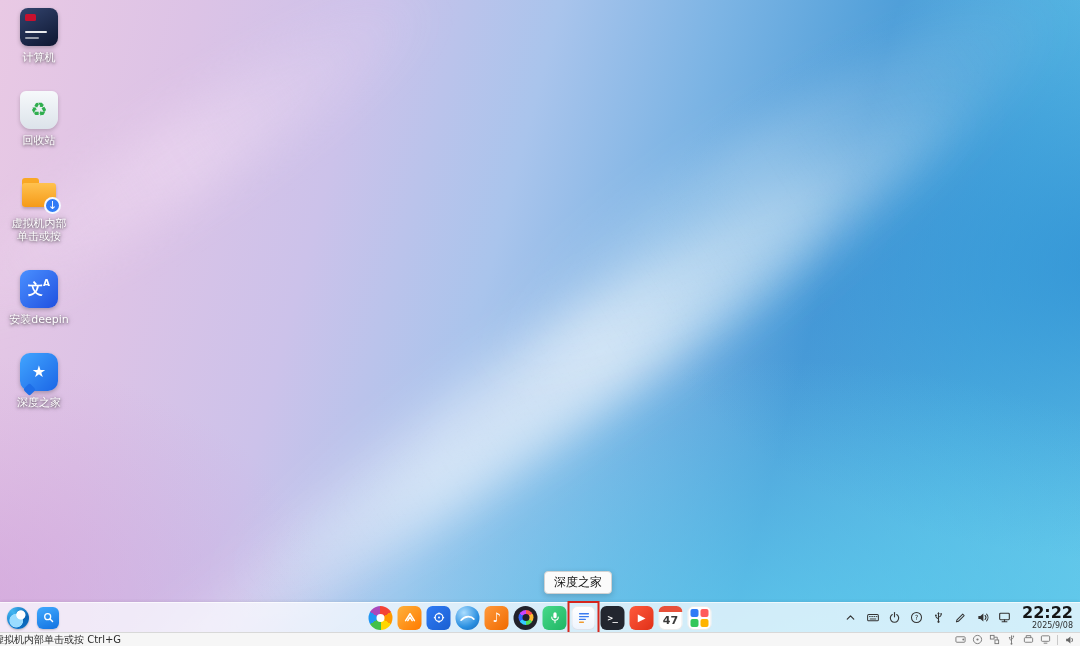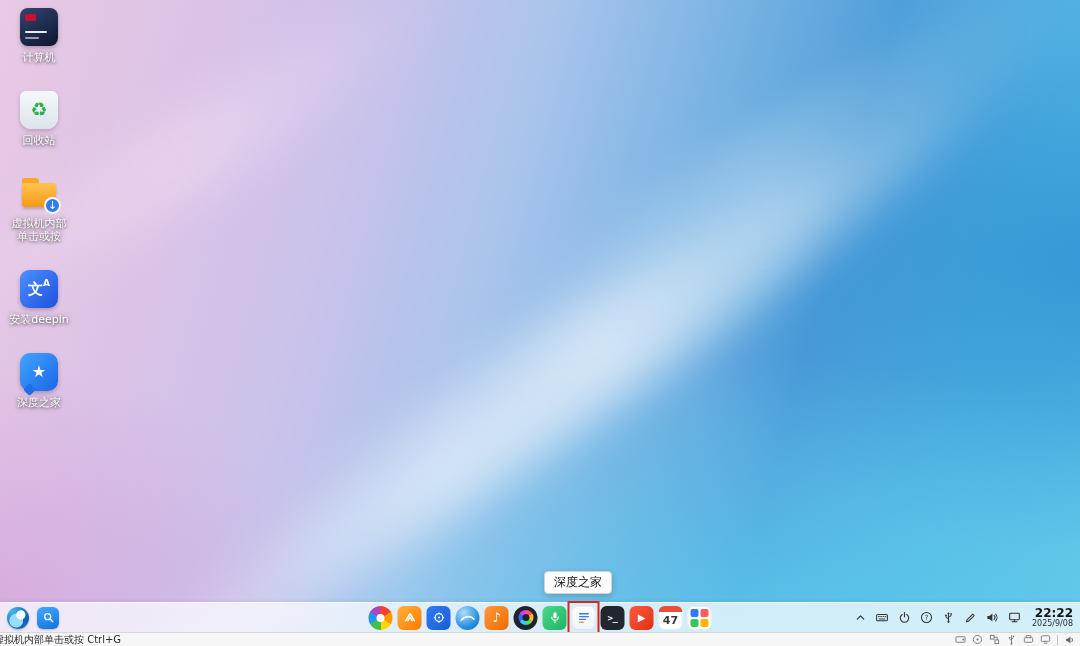--- a/index.html
+++ b/index.html
@@ -90,21 +90,21 @@
   .app-calendar { background:#fff; overflow:hidden; box-shadow:inset 0 0 0 1px rgba(0,0,0,.08); flex-direction:column; }
   .cal-top { position:absolute; top:0; left:0; right:0; height:6px; background:#e8503a; }
   .cal-day { margin-top:5px; font-size:11px; font-weight:bold; color:#3a3a3a; line-height:1; }
   .app-cc { background:#fff; box-shadow:inset 0 0 0 1px rgba(0,0,0,.08); display:grid; grid-template-columns:8px 8px; gap:2px; place-content:center; }
   .app-cc span { width:8px; height:8px; border-radius:2px; display:block; }
   .cc1{background:#2f7bf6;} .cc2{background:#ff5c5c;} .cc3{background:#35c759;} .cc4{background:#ffb400;}
 
   .dock-right { position:absolute; right:7px; top:0; height:100%; display:flex; align-items:center; gap:7px; }
   .tray-icon { display:flex; align-items:center; justify-content:center; width:15px; height:15px; }
   .clock { text-align:right; line-height:1.1; margin-left:3px; }
-  .clock .time { font-size:12px; font-weight:bold; color:#141414; }
+  .clock .time { font-size:16px; font-weight:bold; color:#141414; }
   .clock .date { font-size:8px; color:#2e2e2e; }
 
   
   .vmbar { position:absolute; left:0; right:0; bottom:0; height:14px; background:#f6f6f6; border-top:1px solid #d8d8d8;
     display:flex; align-items:center; justify-content:space-between; z-index:3; }
   .vm-hint { font-size:10px; color:#2b2b2b; white-space:nowrap; margin-left:-6px; line-height:1; }
   .vm-icons { display:flex; align-items:center; gap:6px; margin-right:4px; }
   .vm-sep { width:1px; height:10px; background:#c9c9c9; }
 </style>
 </head>

